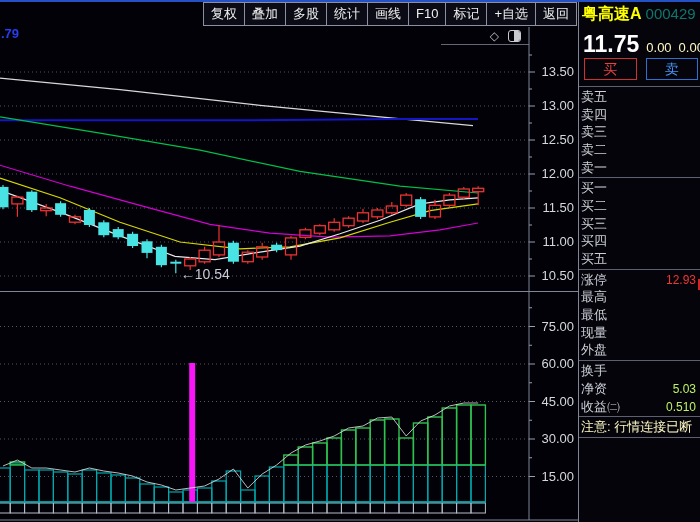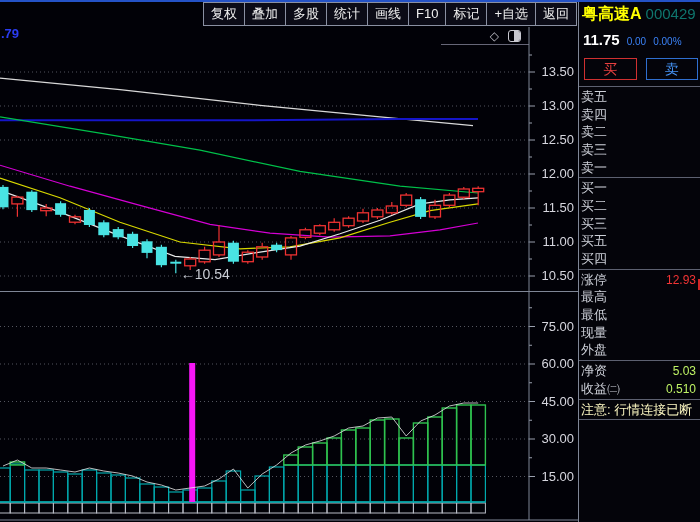--- a/index.html
+++ b/index.html
@@ -27,22 +27,22 @@
   
   .charts-svg { position:absolute; left:0; top:27px; }
   
   .right-panel { position:absolute; left:578px; top:2px; width:122px; height:520px;
     border-left:1px solid #7f8696; background:#04040a; }
   .stock-title { position:absolute; left:3px; top:2px; white-space:nowrap; }
   .stock-name { color:#ffff00; font-weight:bold; font-size:16px; }
   .stock-code { color:#0f766e; font-size:15px; margin-left:4px; }
   .price-row { position:absolute; left:4px; top:29px; width:118px; display:flex;
     align-items:baseline; gap:7px; overflow:hidden; white-space:nowrap; }
-  .price { font-size:15px; font-weight:bold; color:#ffffff;text-align:center; }
-  .chg { font-size:10px; color:#3b82f6; }
+  .price { font-size:23px; font-weight:bold; color:#ffffff;text-align:center; }
+  .chg { font-size:13px; color:#fef9c3; }
   .bs-row { position:absolute; top:56px; left:5px; width:114px; display:flex; gap:9px; }
   .bs-btn { flex:1; height:22px; font-size:14px; text-align:center; line-height:20px;
     background:transparent; cursor:default; }
   .buy-btn  { border:1px solid #d03030; color:#e84040; }
   .sell-btn { border:1px solid #2f6fd0; color:#4593f5; }
   .hdiv-top { position:absolute; left:0; right:0; top:84px; height:1px; background:#5c6070; }
   .panel-list { position:absolute; top:86px; left:0; right:0; }
   .p-row { height:17.7px; display:flex; justify-content:space-between; align-items:center;
     padding:0 4px 0 2px; font-size:13px; color:#cdd0d8; overflow:hidden; }
   .p-row .val { font-size:12px; }
@@ -330,50 +330,50 @@
     <div class="panel-list" id="panel-list">
         <div class="p-row">
           <span>卖五</span>
           <span class="val "></span>
         </div>
         <div class="p-row">
           <span>卖四</span>
           <span class="val "></span>
         </div>
         <div class="p-row">
+          <span>卖三</span>
+          <span class="val "></span>
+        </div>
+        <div class="p-row">
           <span>卖二</span>
           <span class="val "></span>
         </div>
         <div class="p-row">
-          <span>卖三</span>
-          <span class="val "></span>
-        </div>
-        <div class="p-row">
           <span>卖一</span>
           <span class="val "></span>
         </div>
         <div class="p-div"></div>
         <div class="p-row">
           <span>买一</span>
           <span class="val "></span>
         </div>
         <div class="p-row">
           <span>买二</span>
           <span class="val "></span>
         </div>
         <div class="p-row">
           <span>买三</span>
           <span class="val "></span>
         </div>
         <div class="p-row">
+          <span>买四</span>
+          <span class="val "></span>
+        </div>
+        <div class="p-row">
           <span>买五</span>
-          <span class="val "></span>
-        </div>
-        <div class="p-row">
-          <span>买四</span>
           <span class="val "></span>
         </div>
         <div class="p-div"></div>
         <div class="p-row">
           <span>涨停</span>
           <span class="val red">12.93</span>
         </div>
         <div class="p-row">
           <span>最高</span>
           <span class="val "></span>
@@ -384,20 +384,24 @@
         </div>
         <div class="p-row">
           <span>现量</span>
           <span class="val "></span>
         </div>
         <div class="p-row">
           <span>外盘</span>
           <span class="val "></span>
         </div>
         <div class="p-div"></div>
+        <div class="p-row">
+          <span>换手</span>
+          <span class="val "></span>
+        </div>
         <div class="p-row">
           <span>净资</span>
           <span class="val white">5.03</span>
         </div>
         <div class="p-row">
           <span>收益㈡</span>
           <span class="val white">0.510</span>
         </div>
         <div class="p-div"></div>
         <div class="p-notice">注意: 行情连接已断</div>

